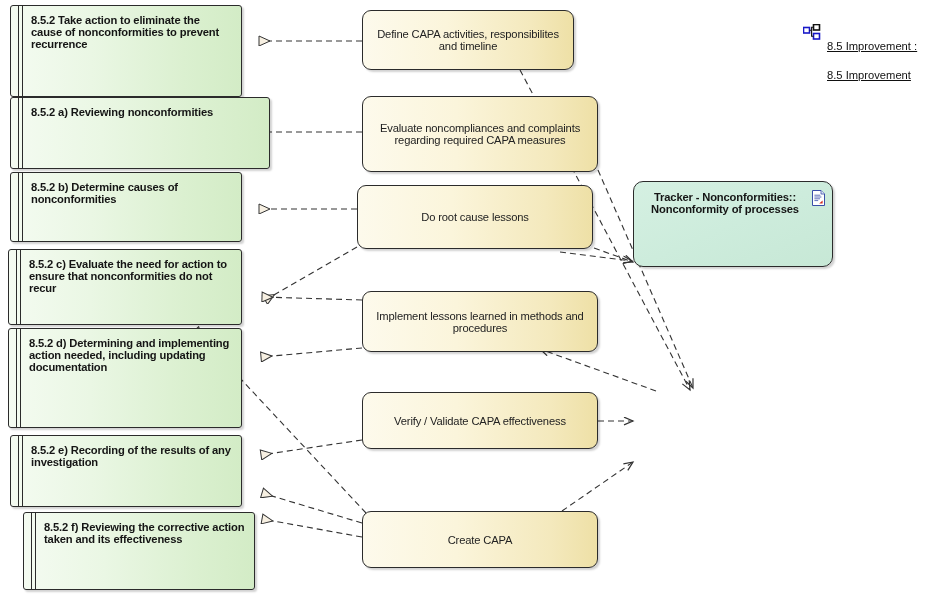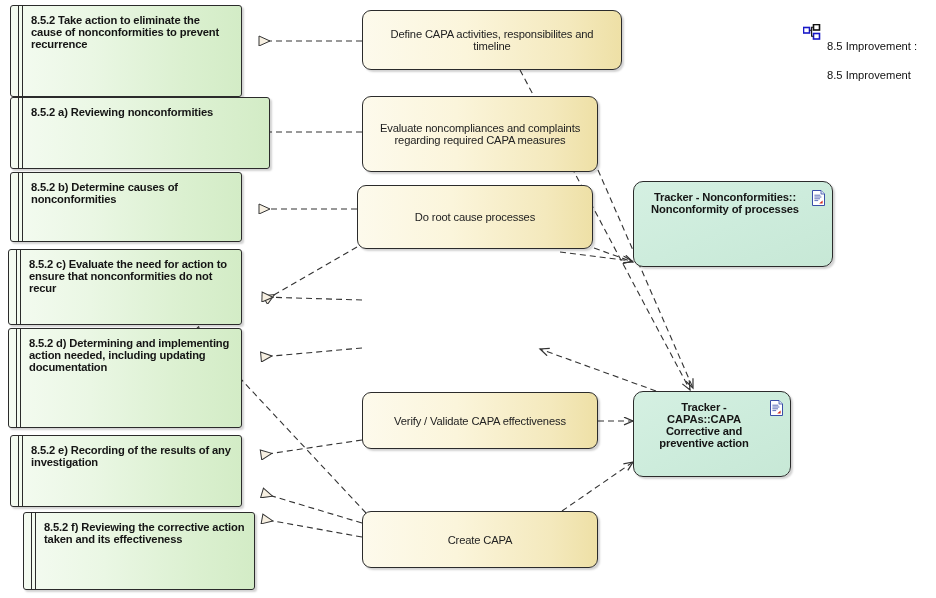--- a/index.html
+++ b/index.html
@@ -125,20 +125,21 @@
     flex: 0 0 auto;
   }
   #legend .legend-text {
     font-size: 11.2px;
     line-height: 14.5px;
     color: #111;
     white-space: pre-line;
   }
   #legend .legend-line {
     display: block;
+    text-decoration: underline;
   }
 </style>
 </head>
 <body>
 
 <div id="canvas">
 
   <svg id="links" viewBox="0 0 936 598" width="936" height="598">
     <defs>
       <marker id="hollow-tri" markerWidth="14" markerHeight="14" refX="12" refY="5" orient="auto" markerUnits="userSpaceOnUse">
@@ -193,32 +194,35 @@
   </div>
 
   <div class="node req" style="left:10px;  top:435px; width:232px; height:72px;">
     <div class="label">8.5.2 e) Recording of the results of any investigation</div>
   </div>
 
   <div class="node req" style="left:10px;  top:512px; width:232px; height:78px;margin-left:13px;">
     <div class="label">8.5.2 f) Reviewing the corrective action taken and its effectiveness</div>
   </div>
 
-  <div class="node act" style="left:362px; top:10px;  width:260px; height:60px;">
+  <div class="node act" style="left:362px; top:10px;  width:212px; height:60px;">
     <div class="label">Define CAPA activities, responsibilites and timeline</div>
   </div>
 
   <div class="node act" style="left:362px; top:96px;  width:236px; height:76px;padding-left:6px;">
     <div class="label">Evaluate noncompliances and complaints regarding required CAPA measures</div>
   </div>
 
   <div class="node act" style="left:357px; top:185px; width:236px; height:64px;">
-    <div class="label">Do root cause processes</div>
-  </div>
-
+    <div class="label">Do root cause lessons</div>
+  </div>
+
+  <div class="node act" style="left:362px; top:291px; width:236px; height:61px;">
+    <div class="label">Implement lessons learned in methods and procedures</div>
+  </div>
 
   <div class="node act" style="left:362px; top:392px; width:236px; height:57px;">
     <div class="label">Verify / Validate CAPA effectiveness</div>
   </div>
 
   <div class="node act" style="left:362px; top:511px; width:236px; height:57px;">
     <div class="label">Create CAPA</div>
   </div>
 
   <div class="node trk" style="left:633px; top:181px; width:200px; height:86px;">
@@ -229,34 +233,20 @@
       <g stroke="#3a4ea8" stroke-width="0.8">
         <line x1="2.4" y1="5.2" x2="8.4" y2="5.2"></line>
         <line x1="2.4" y1="7.0" x2="9.4" y2="7.0"></line>
         <line x1="2.4" y1="8.8" x2="8.0" y2="8.8"></line>
         <line x1="2.4" y1="10.6" x2="6.2" y2="10.6"></line>
       </g>
       <path d="M7.2,13.6 L10.6,13.6 L10.6,10.4 Z" fill="#d42b1e"></path>
     </svg>
   </div>
 
-  <div class="node trk" style="left:633px; top:391px; width:158px; height:86px;">
-    <div class="label">Tracker - CAPAs::CAPA Corrective and preventive action</div>
-    <svg class="doc-icon" viewBox="0 0 13 16">
-      <path d="M0.5,0.5 H9 L12.5,4 V15.5 H0.5 Z" fill="#ffffff" stroke="#3a4ea8" stroke-width="1"></path>
-      <path d="M9,0.5 V4 H12.5" fill="#dfe6f5" stroke="#3a4ea8" stroke-width="0.8"></path>
-      <g stroke="#3a4ea8" stroke-width="0.8">
-        <line x1="2.4" y1="5.2" x2="8.4" y2="5.2"></line>
-        <line x1="2.4" y1="7.0" x2="9.4" y2="7.0"></line>
-        <line x1="2.4" y1="8.8" x2="8.0" y2="8.8"></line>
-        <line x1="2.4" y1="10.6" x2="6.2" y2="10.6"></line>
-      </g>
-      <path d="M7.2,13.6 L10.6,13.6 L10.6,10.4 Z" fill="#d42b1e"></path>
-    </svg>
-  </div>
 
   <div id="legend" style="left:803px; top:24px;">
     <svg class="pkg-icon" viewBox="0 0 18 18">
       <rect x="0.5" y="3.5" width="6" height="5.5" fill="#ffffff" stroke="#1818c8" stroke-width="1.6"></rect>
       <rect x="10.5" y="0.5" width="6" height="5.5" fill="#ffffff" stroke="#111111" stroke-width="1.6"></rect>
       <rect x="10.5" y="9.5" width="6" height="5.5" fill="#ffffff" stroke="#1818c8" stroke-width="1.6"></rect>
       <path d="M6.5,6.2 H8.6 V3.2 H10.5" fill="none" stroke="#111111" stroke-width="1.1"></path>
       <path d="M8.6,6.2 V12.2 H10.5" fill="none" stroke="#111111" stroke-width="1.1"></path>
     </svg>
     <div class="legend-text">

